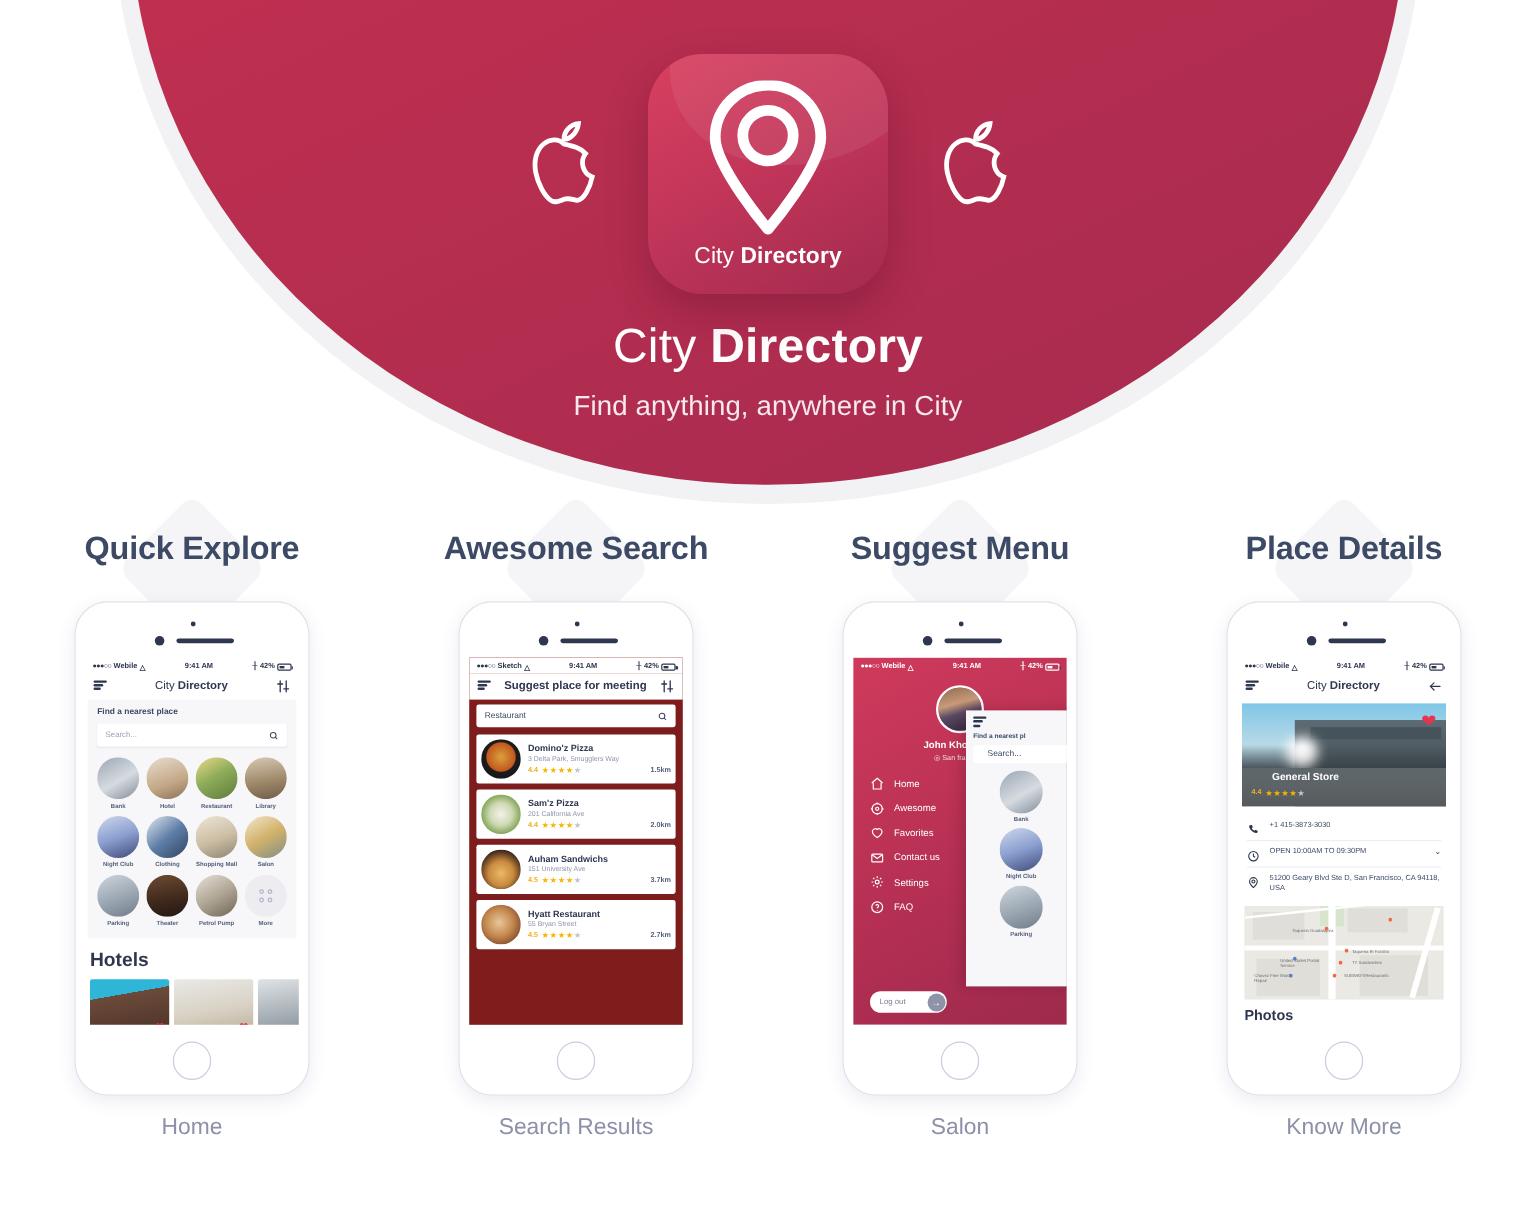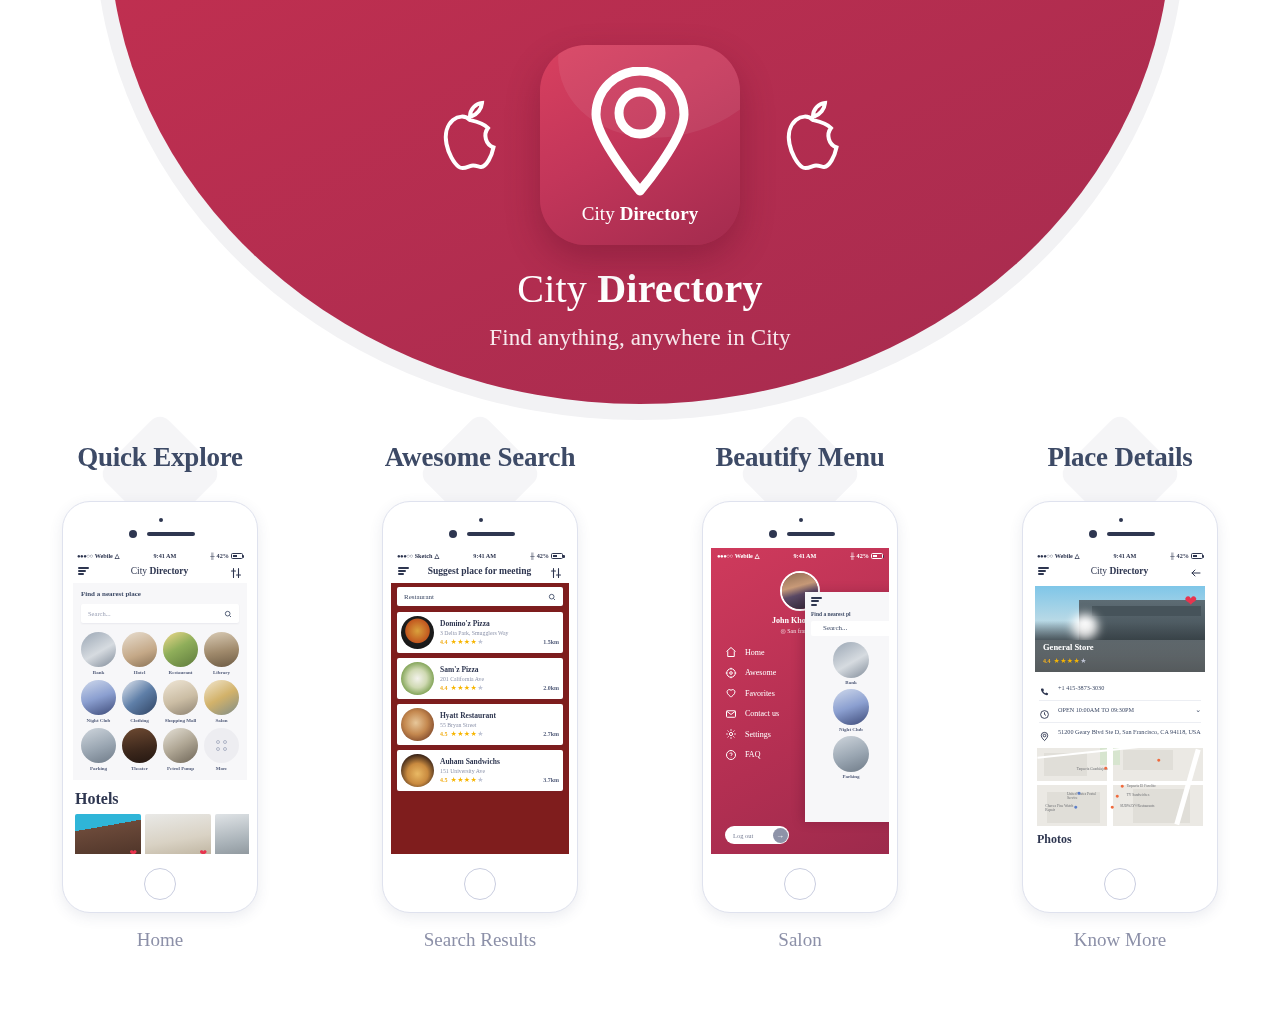--- a/index.html
+++ b/index.html
@@ -3,21 +3,21 @@
 <meta charset="utf-8">
 <title>City Directory — App Showcase</title>
 <style>
   * { box-sizing: border-box; margin: 0; padding: 0; }
   html, body {
     width: 1280px; height: 1024px;
     background: #ffffff;
     font-family: "Liberation Sans", sans-serif;
     overflow: hidden;
   }
-  #stage { position: relative; width: 1280px; height: 1024px; background:#fff;font-family:Liberation Serif, serif; }
+  #stage { position: relative; width: 1280px; height: 1024px; background:#fff; }
 
   
   .hero-ring {
     position: absolute;
     left: 50%; top: -560px;
     width: 1090px; height: 980px;
     margin-left: -545px;
     background: #f2f2f4;
     border-radius: 50%;
   }
@@ -242,21 +242,21 @@
   
   .pd-hero { position:relative; height: 86px; margin: 3px 4px 0 4px; overflow:hidden; }
   .pd-hero .bg { position:absolute; inset:0; display:block;
     background: linear-gradient(180deg,#7fc6e8 0%, #b8d9e6 40%, #5c6b73 62%, #3b464c 100%); }
   .pd-hero .bld1 { position:absolute; right:0; top:14px; width:74%; height:72px; background:linear-gradient(180deg,#5d6c74,#2f383d); }
   .pd-hero .bld2 { position:absolute; right:4px; top:20px; width:64%; height:10px; background:#46535a; }
   .pd-hero .sun { position:absolute; left:22%; top:28px; width:26px; height:26px; border-radius:50%; background:#fff; filter: blur(5px); }
   .pd-hero .platform { position:absolute; left:0; bottom:0; width:100%; height:32px; background:linear-gradient(180deg,#6f7a80,#9aa3a7); }
   .pd-hero .shade { position:absolute; inset:0; background:linear-gradient(180deg,rgba(0,0,0,0) 42%, rgba(0,0,0,.45) 100%); }
   .pd-heart { position:absolute; right:8px; top:6px; color:#e8344e; font-size:15px; }
-  .pd-title { position:absolute; left:8px; bottom:20px; color:#fff; font-size:8.5px; font-weight:700; }
+  .pd-title { position:absolute; left:25px; bottom:20px; color:#fff; font-size:8.5px; font-weight:700; }
   .pd-rating { position:absolute; left:8px; bottom:7px; display:flex; align-items:center; gap:2px; }
 
   .pd-rows { padding: 7px 8px 0 8px; }
   .pd-row { display:flex; align-items:flex-start; gap:8px; padding: 5px 0; border-bottom:.6px solid #eceef3; }
   .pd-row:last-child { border-bottom:none; }
   .pd-ico { width:11px; height:11px; flex:0 0 auto; color:#2e3650; }
   .pd-text { font-size:6.2px; color:#3d4a66; line-height:1.45; }
   .pd-chev { margin-left:auto; color:#3d4a66; font-size:7px; }
 
   .pd-map { margin: 4px 6px 0 6px; height: 78px; position:relative; overflow:hidden; background:#ebe9e4; }
@@ -536,58 +536,58 @@
                 <div class="sr-meta">
                   <span class="sr-rate">4.4</span>
                   <span class="stars">★★★★<span class="off">★</span></span>
                   <span class="sr-dist">2.0km</span>
                 </div>
               </div>
             </div>
 
             <div class="sr-item">
               <div class="sr-thumb">
+                  <i style="background:radial-gradient(circle at 50% 60%, #e9b964 0%, #c98a3f 40%, #3a2418 75%, #120d09 100%)"></i>
+                </div>
+              <div class="sr-body">
+                <div class="sr-name">Auham Sandwichs</div>
+                <div class="sr-addr">151 University Ave</div>
+                <div class="sr-meta">
+                  <span class="sr-rate">4.5</span>
+                  <span class="stars">★★★★<span class="off">★</span></span>
+                  <span class="sr-dist">3.7km</span>
+                </div>
+              </div>
+            </div>
+
+            <div class="sr-item">
+              <div class="sr-thumb">
                   <i style="background:radial-gradient(circle at 45% 45%, #e7c79a 0%, #c4884f 45%, #8a5230 75%, #5d3a22 100%)"></i>
                 </div>
               <div class="sr-body">
                 <div class="sr-name">Hyatt Restaurant</div>
                 <div class="sr-addr">55 Bryan Street</div>
                 <div class="sr-meta">
                   <span class="sr-rate">4.5</span>
                   <span class="stars">★★★★<span class="off">★</span></span>
                   <span class="sr-dist">2.7km</span>
                 </div>
               </div>
             </div>
 
-            <div class="sr-item">
-              <div class="sr-thumb">
-                  <i style="background:radial-gradient(circle at 50% 60%, #e9b964 0%, #c98a3f 40%, #3a2418 75%, #120d09 100%)"></i>
-                </div>
-              <div class="sr-body">
-                <div class="sr-name">Auham Sandwichs</div>
-                <div class="sr-addr">151 University Ave</div>
-                <div class="sr-meta">
-                  <span class="sr-rate">4.5</span>
-                  <span class="stars">★★★★<span class="off">★</span></span>
-                  <span class="sr-dist">3.7km</span>
-                </div>
-              </div>
-            </div>
-
           </div>
         </div>
       </div>
 
       <div class="feature-caption">Search Results</div>
     </div>
 
     <div class="feature">
       <div class="diamond"></div>
-      <div class="feature-title">Beautify Menu</div>
+      <div class="feature-title">Suggest Menu</div>
 
       <div class="phone">
         <div class="notch-cam"></div>
         <div class="notch-dot"></div>
         <div class="notch-bar"></div>
         <div class="home-btn"></div>
 
         <div class="screen">
           <div class="menu-screen">
 

